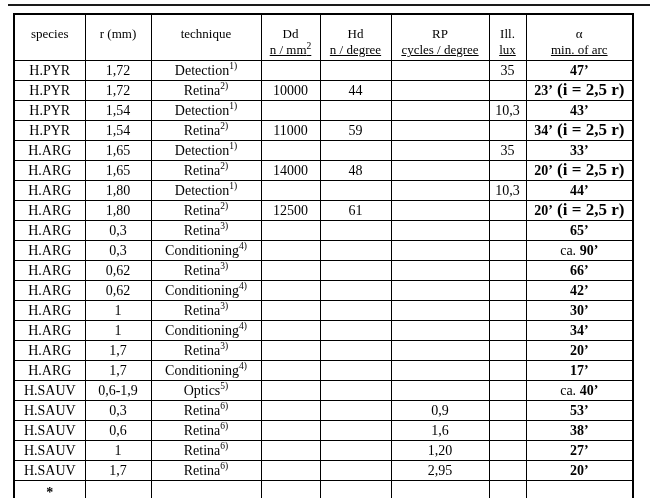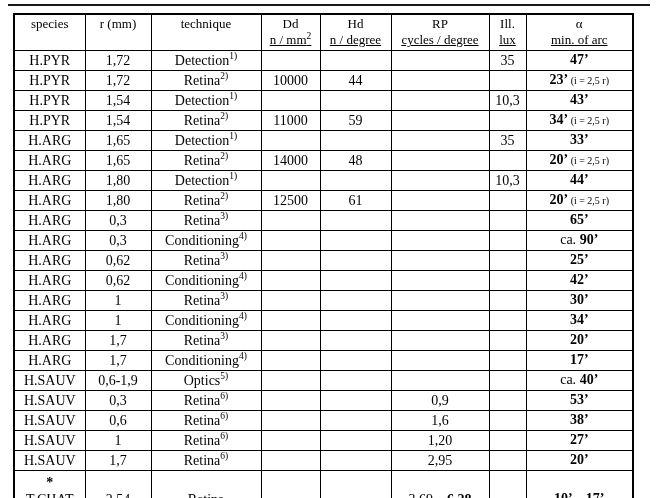--- a/index.html
+++ b/index.html
@@ -33,35 +33,35 @@
     text-align: center;
     overflow: hidden;
     white-space: nowrap;
   }
   thead th {
     font-weight: normal;
     font-size: 13px;
     line-height: 16px;
     height: 34px;
     vertical-align: top;
-    padding-top: 1px;
+    padding-top: 11px;
   }
   tbody td {
     font-size: 14px;
     height: 19px;
     line-height: 18px;
     vertical-align: middle;
   }
   tr.tall td {
     height: 38px;
     vertical-align: bottom;
     padding-bottom: 2px;
   }
   .b { font-weight: bold; }
-  .note { font-size: 10px; font-weight: normal; }
+  .note { font-size: 17px; font-weight: bold; }
   sup { font-size: 9.5px; line-height: 0; }
   sup:empty { display: none; }
   .star { line-height: 16px; font-weight: bold; }
   .star:empty { display: none; }
   .hd2 { font-size: 13px; text-decoration: underline; }
 </style>
 </head>
 <body>
 
 <div class="top-rule"></div>
@@ -256,21 +256,21 @@
     <td>
 
       <div>H.ARG</div>
     </td>
     <td>0,62</td>
     <td><span>Retina</span><sup>3)</sup></td>
     <td></td>
     <td></td>
     <td><span></span><span class="b"></span></td>
     <td></td>
-    <td><span></span><span class="b">25’</span><span class="note"></span></td>
+    <td><span></span><span class="b">66’</span><span class="note"></span></td>
   </tr>
 
   <tr>
     <td>
 
       <div>H.ARG</div>
     </td>
     <td>0,62</td>
     <td><span>Conditioning</span><sup>4)</sup></td>
     <td></td>

